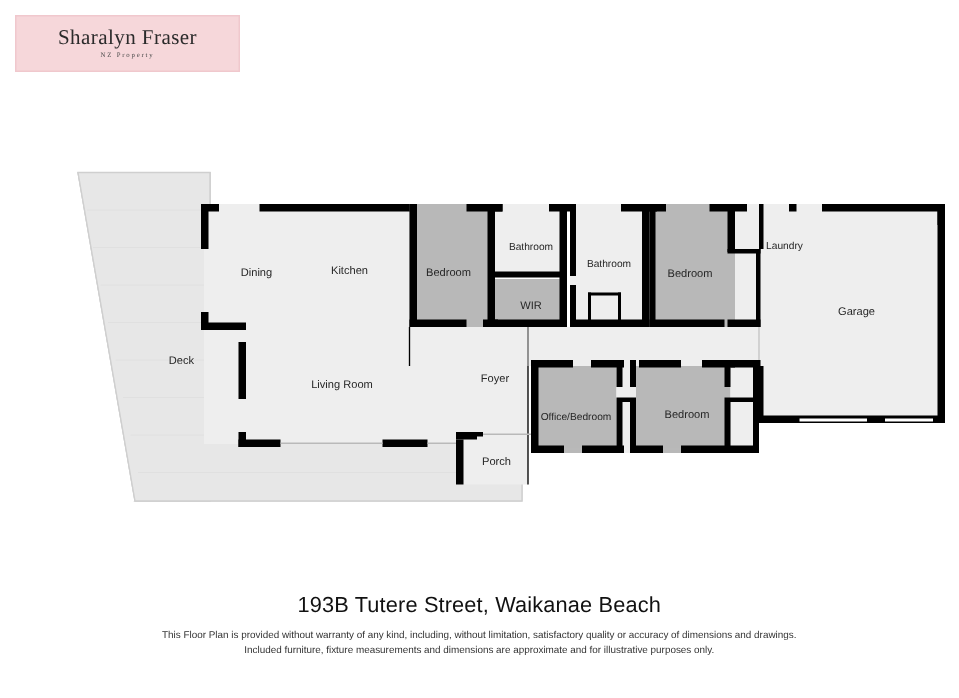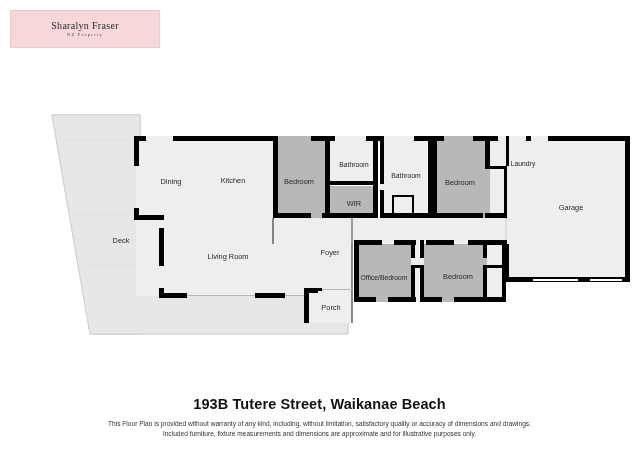--- a/index.html
+++ b/index.html
@@ -15,21 +15,21 @@
 
   
   .logo-box{
     position:absolute;left:10px;top:10px;width:150px;height:38px;
     background:#f6d7da;border:1px solid #f0c8cd;
     display:flex;flex-direction:column;align-items:center;justify-content:center;
     box-sizing:border-box;
   }
   .logo-name{
     font-family:"Liberation Serif", serif;
-    font-size:10px;letter-spacing:.3px;color:#2b2b2b;line-height:1;
+    font-size:14px;letter-spacing:.3px;color:#2b2b2b;line-height:1;
   }
   .logo-sub{
     font-family:"Liberation Serif", serif;
     font-size:4.5px;letter-spacing:1.2px;color:#4a4a4a;margin-top:2px;line-height:1;
   }
 
   
   #plan{position:absolute;left:0;top:0;width:639px;height:390px;padding-left:28px;}
   #plan svg{display:block;}
 
@@ -41,21 +41,21 @@
     dominant-baseline:middle;
   }
   .rlabel-sm{font-size:6.8px;}
 
   
   .footer{
     position:absolute;left:0;right:0;top:396px;text-align:center;
   }
   .addr{
     font-family:"Liberation Sans", sans-serif;
-    font-size:14.5px;font-weight:bold;color:#111;letter-spacing:.1px;
+    font-size:14.5px;font-weight:normal;color:#111;letter-spacing:.1px;
     margin:0 0 7px 0;
   }
   .disc{
     font-family:"Liberation Sans", sans-serif;
     font-size:6.6px;color:#333;line-height:1.55;margin:0 auto;width:560px;
   }
 </style>
 </head>
 <body>
 

